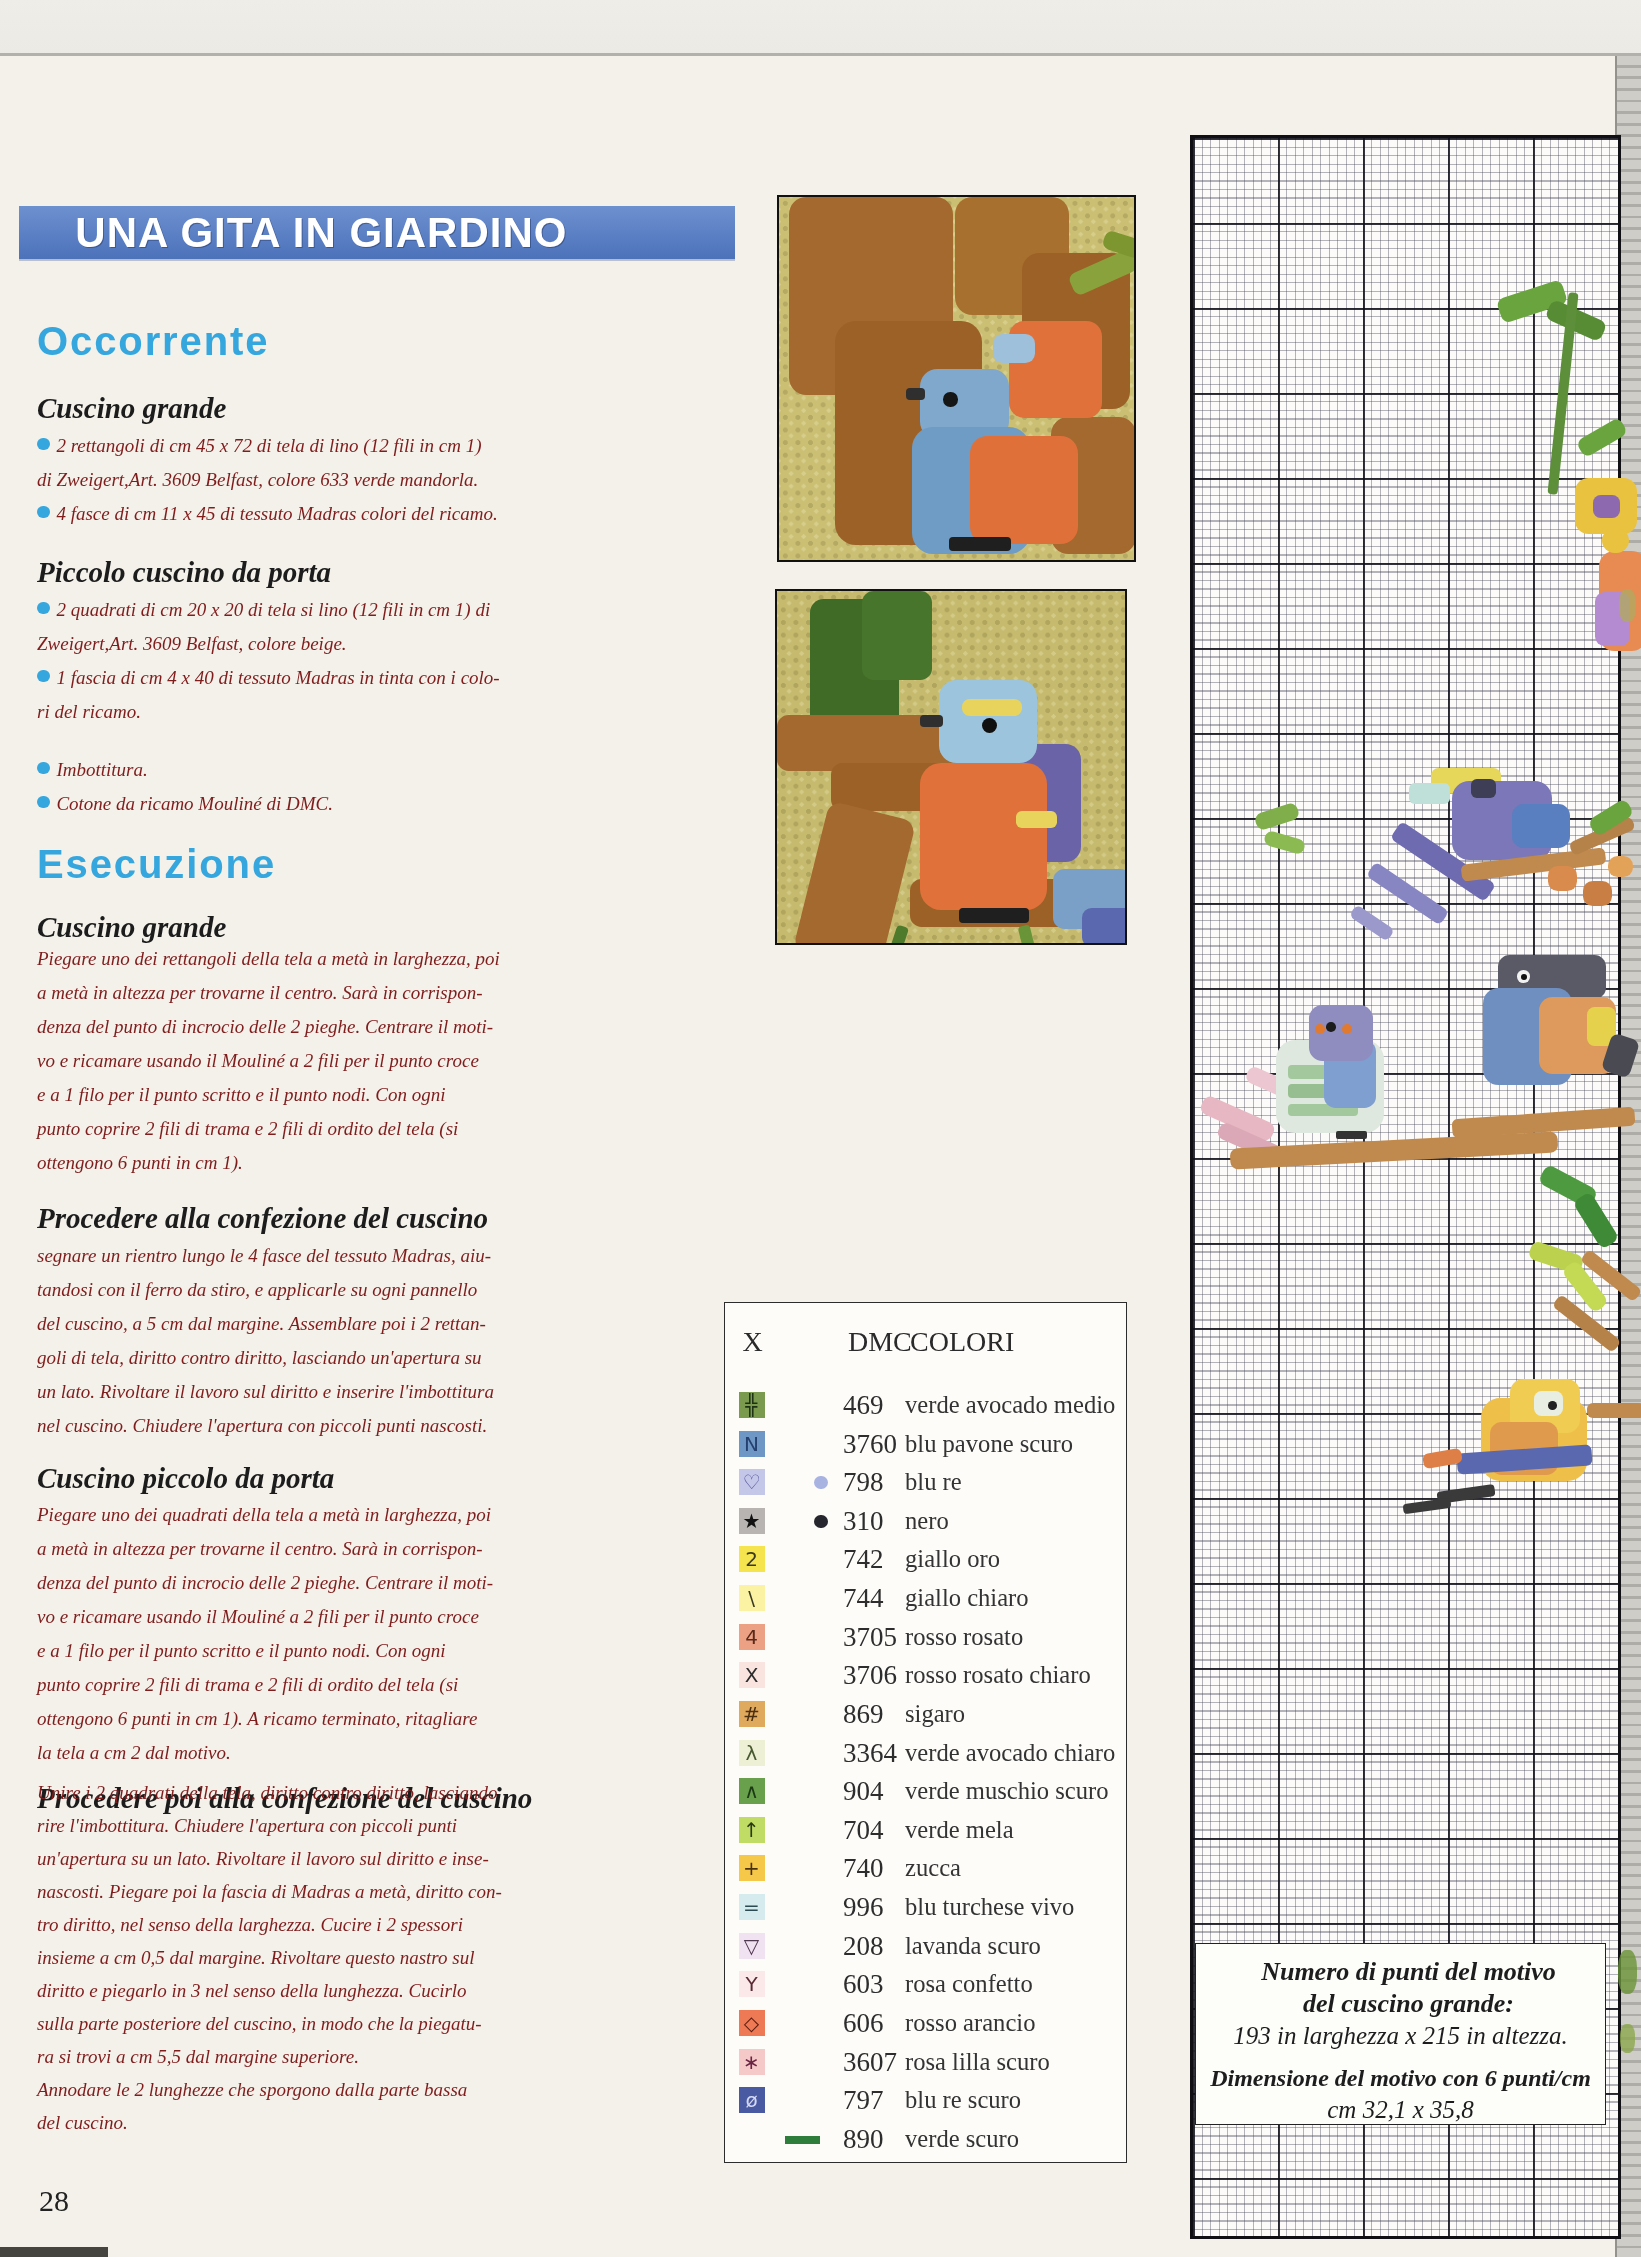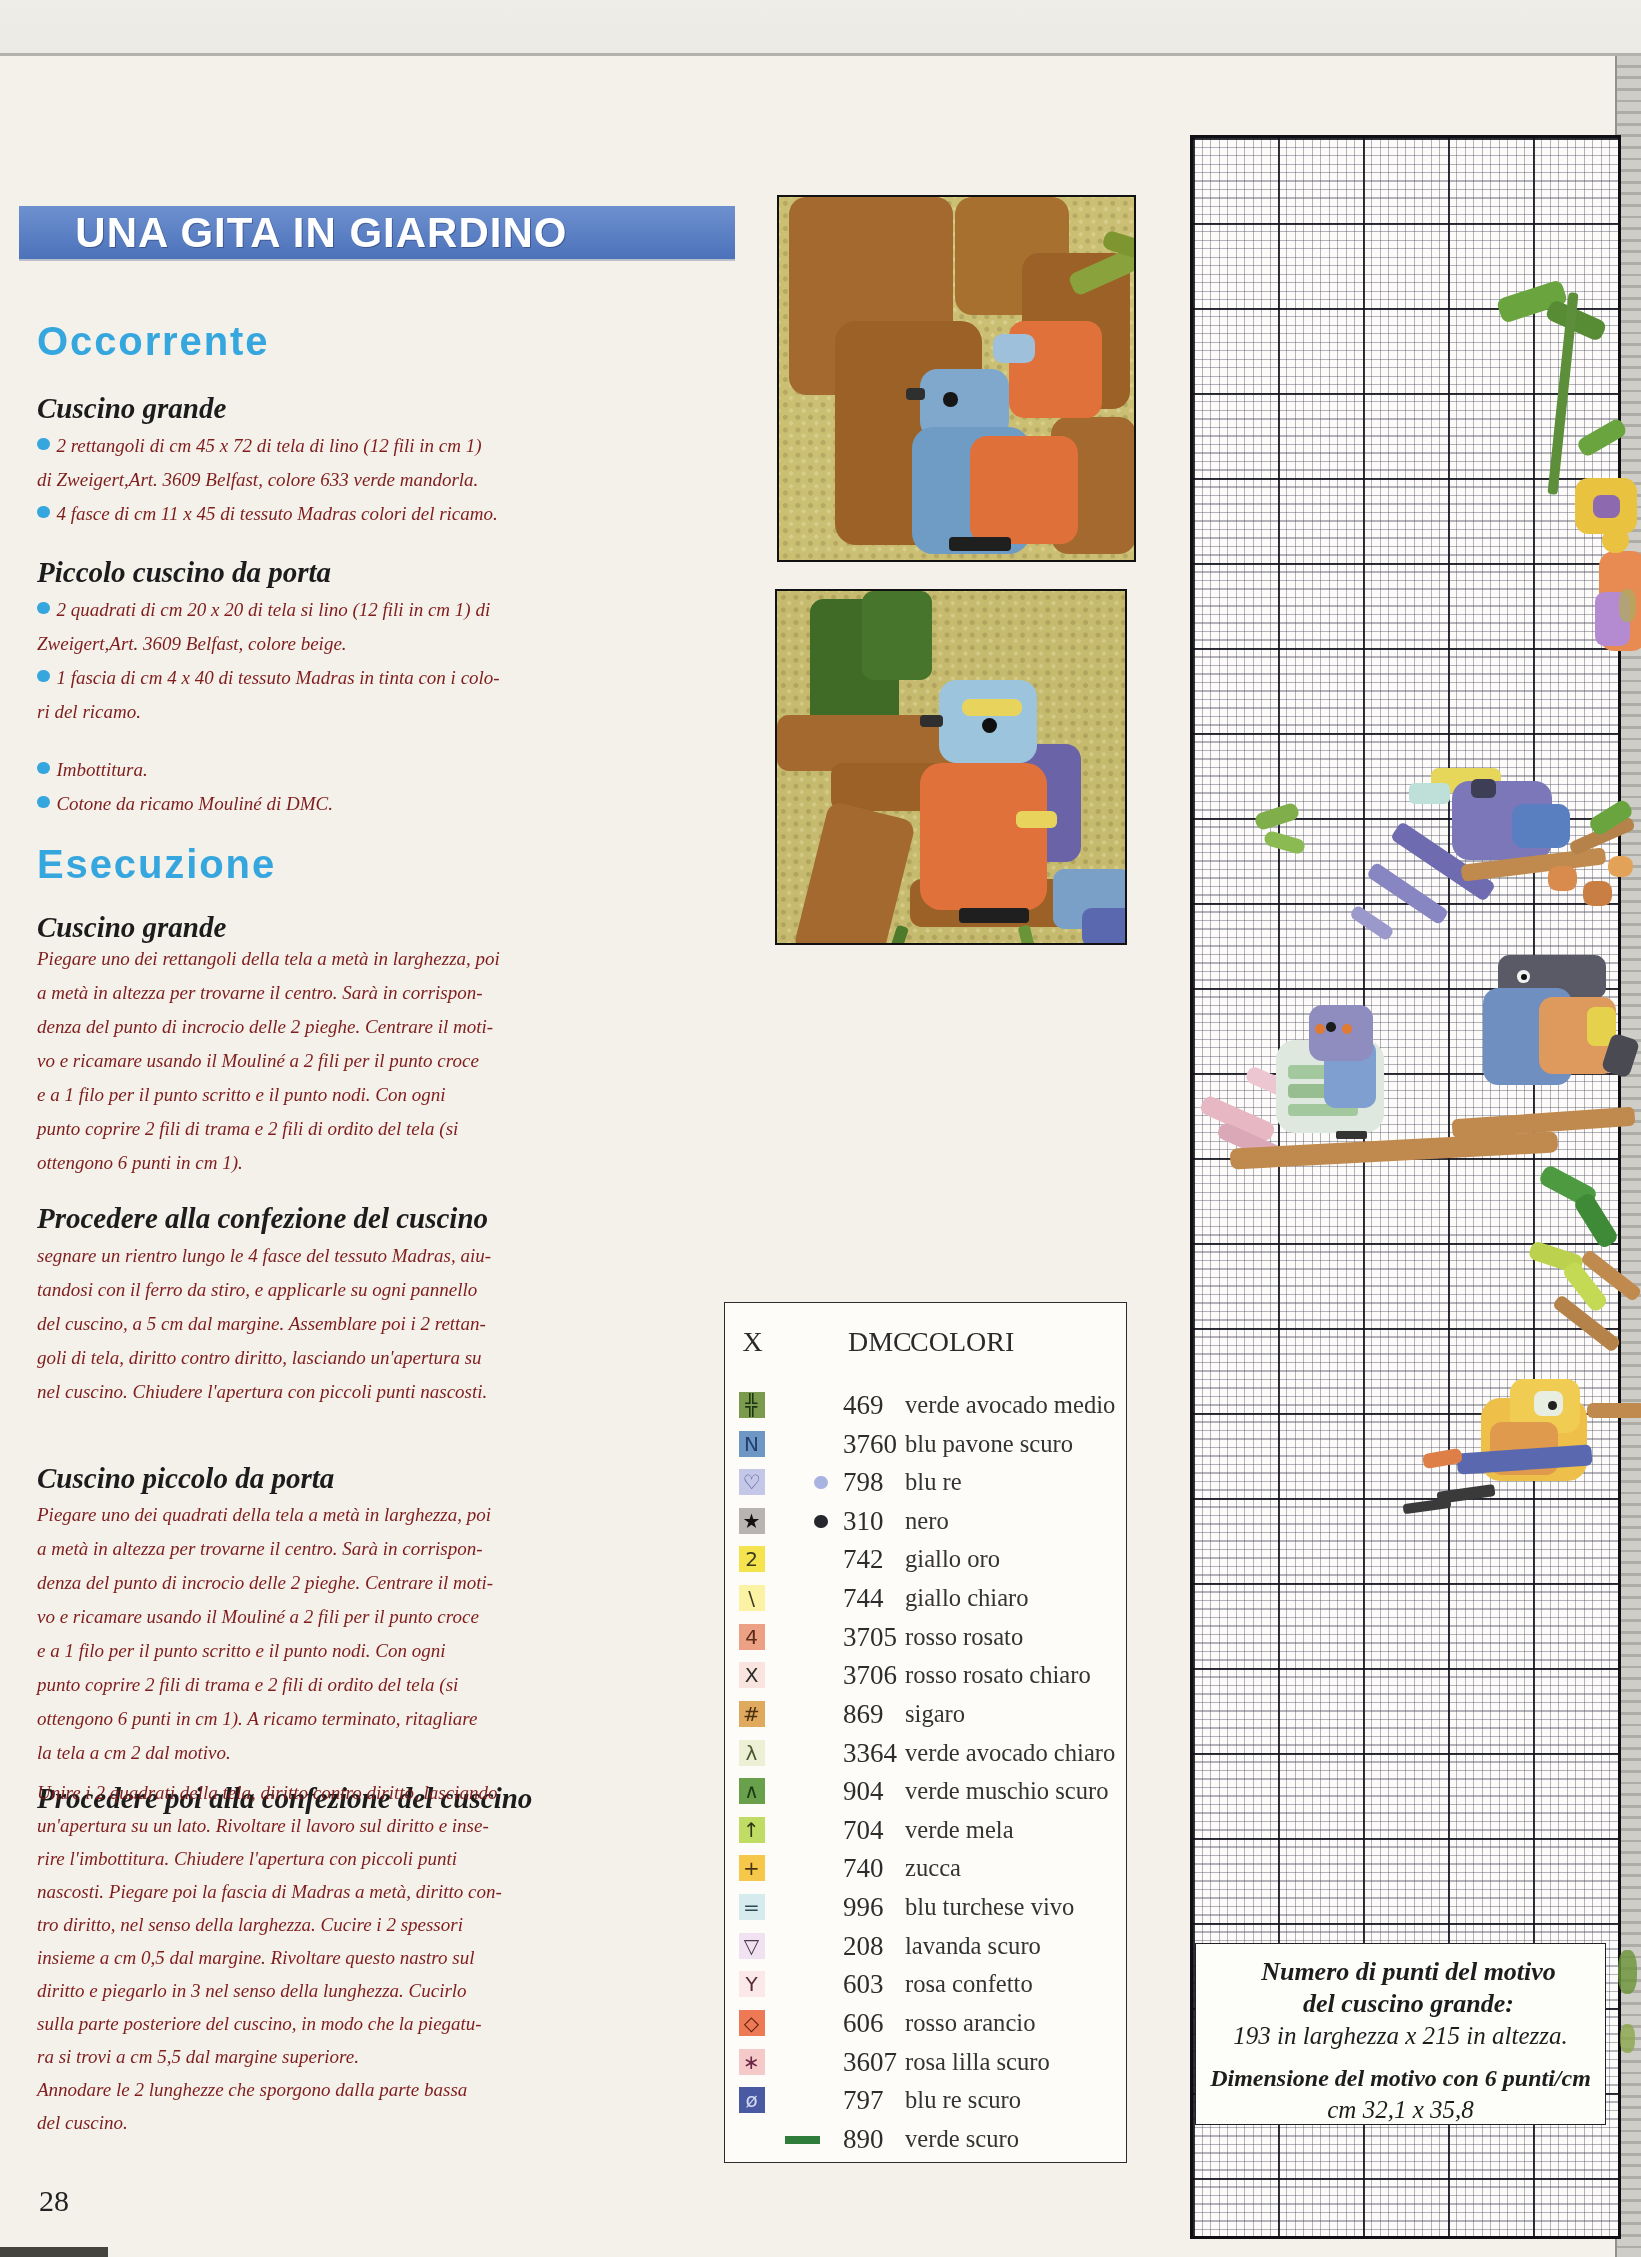--- a/index.html
+++ b/index.html
@@ -89,38 +89,39 @@
     <div class="line">e a 1 filo per il punto scritto e il punto nodi. Con ogni</div>
     <div class="line">punto coprire 2 fili di trama e 2 fili di ordito del tela (si</div>
     <div class="line">ottengono 6 punti in cm 1).</div>
   </div>
 <div class="abs sub" style="left:37px;top:1202px;">Procedere alla confezione del cuscino</div>
 <div class="abs" style="left:37px;top:1239px;">
     <div class="line">segnare un rientro lungo le 4 fasce del tessuto Madras, aiu-</div>
     <div class="line">tandosi con il ferro da stiro, e applicarle su ogni pannello</div>
     <div class="line">del cuscino, a 5 cm dal margine. Assemblare poi i 2 rettan-</div>
     <div class="line">goli di tela, diritto contro diritto, lasciando un'apertura su</div>
+    <div class="line">un lato. Rivoltare il lavoro sul diritto e inserire l'imbottitura</div>
     <div class="line">nel cuscino. Chiudere l'apertura con piccoli punti nascosti.</div>
   </div>
 <div class="abs sub" style="left:37px;top:1462px;">Cuscino piccolo da porta</div>
 <div class="abs" style="left:37px;top:1498px;">
     <div class="line">Piegare uno dei quadrati della tela a metà in larghezza, poi</div>
     <div class="line">a metà in altezza per trovarne il centro. Sarà in corrispon-</div>
     <div class="line">denza del punto di incrocio delle 2 pieghe. Centrare il moti-</div>
     <div class="line">vo  e ricamare usando il Mouliné a 2 fili per il punto croce</div>
     <div class="line">e a 1 filo per il punto scritto e il punto nodi. Con ogni</div>
     <div class="line">punto coprire 2 fili di trama e 2 fili di ordito del tela (si</div>
     <div class="line">ottengono 6 punti in cm 1).  A ricamo terminato, ritagliare</div>
     <div class="line">la tela a cm 2 dal motivo.</div>
   </div>
 <div class="abs sub" style="left:37px;top:1782px;">Procedere poi alla confezione del cuscino</div>
 <div class="abs tight" style="left:37px;top:1776px;">
     <div class="line">Unire i 2 quadrati della tela, diritto contro diritto, lasciando</div>
+    <div class="line">rire l'imbottitura. Chiudere l'apertura con piccoli punti</div>
     <div class="line">un'apertura su un lato. Rivoltare il lavoro sul diritto e inse-</div>
-    <div class="line">rire l'imbottitura. Chiudere l'apertura con piccoli punti</div>
     <div class="line">nascosti. Piegare poi la fascia di Madras a metà, diritto con-</div>
     <div class="line">tro diritto, nel senso della larghezza. Cucire i 2 spessori</div>
     <div class="line">insieme a cm 0,5 dal margine. Rivoltare questo nastro sul</div>
     <div class="line">diritto e piegarlo in 3 nel senso della lunghezza. Cucirlo</div>
     <div class="line">sulla parte posteriore del cuscino, in modo che la piegatu-</div>
     <div class="line">ra si trovi a cm 5,5 dal margine superiore.</div>
     <div class="line">Annodare le 2 lunghezze che sporgono dalla parte bassa</div>
     <div class="line">del cuscino.</div>
   </div>
 

